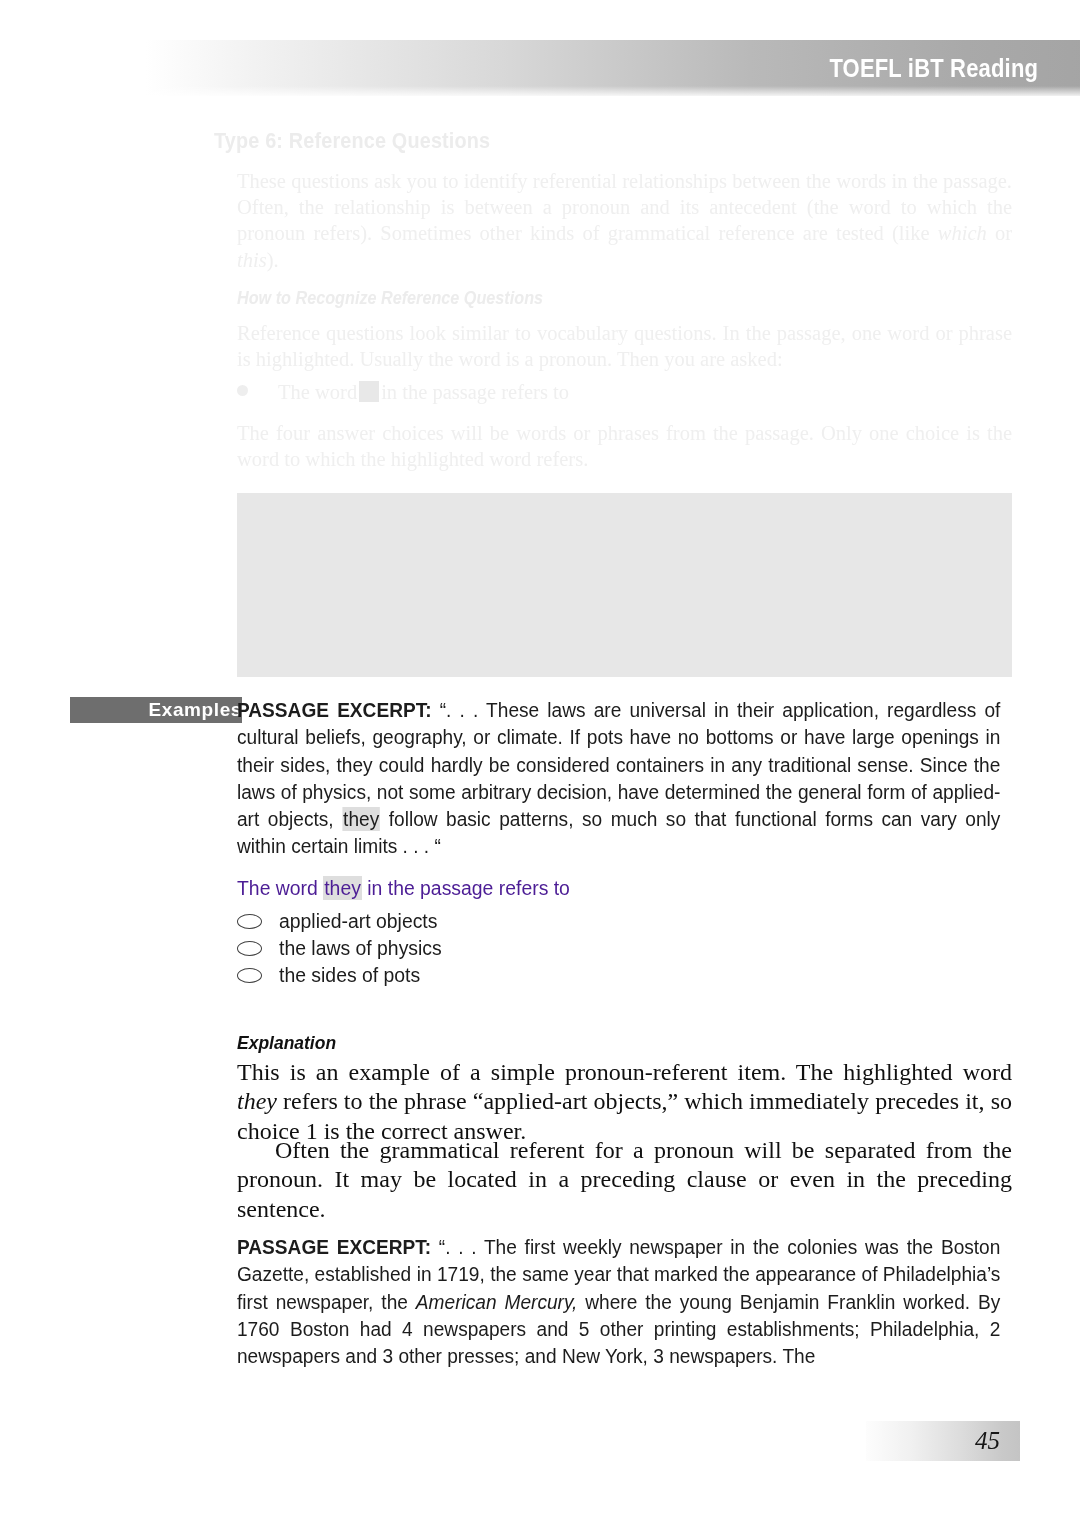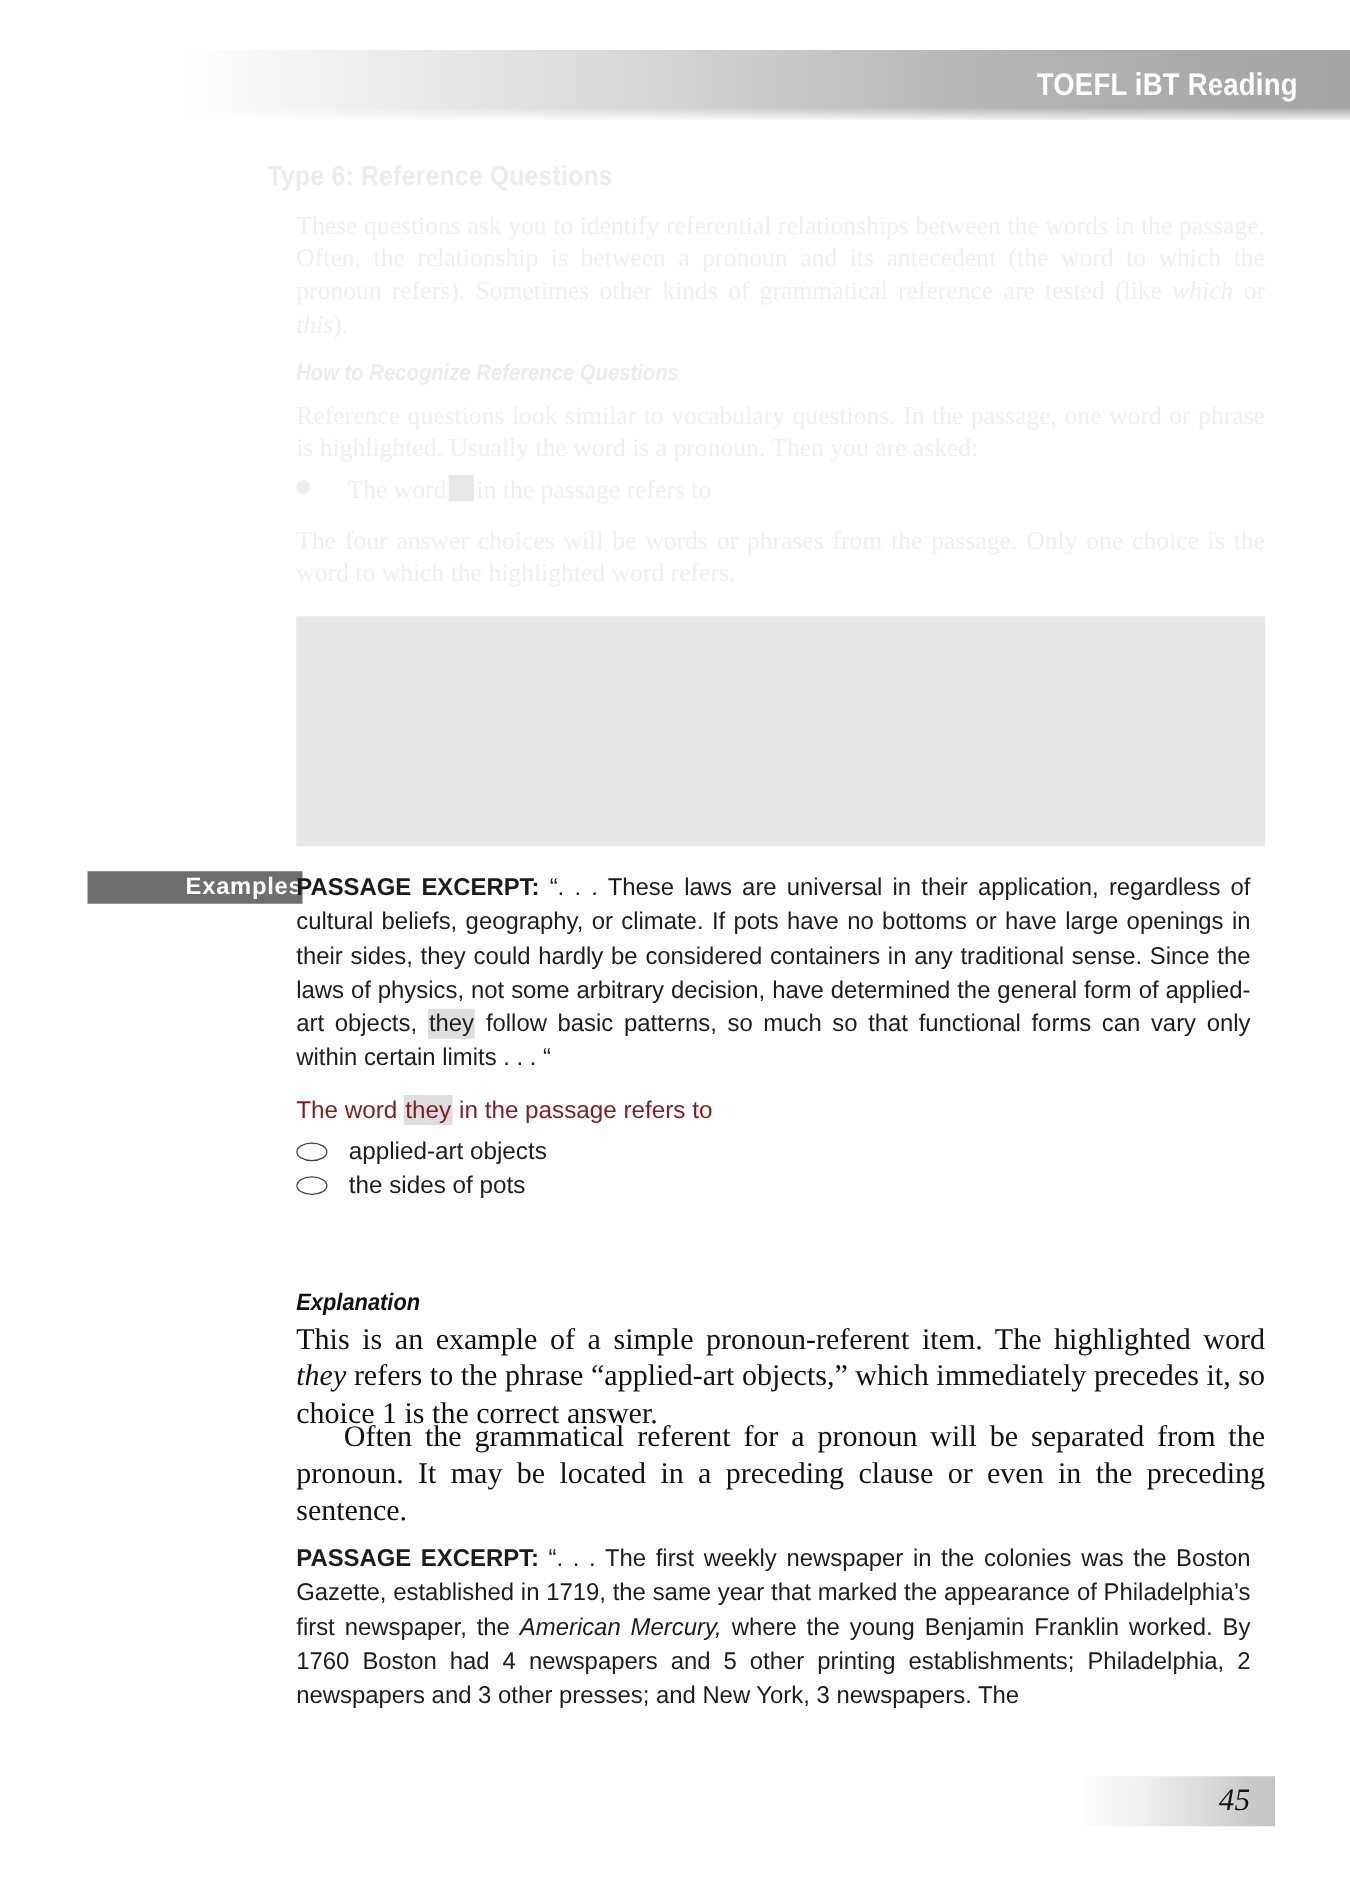--- a/index.html
+++ b/index.html
@@ -171,21 +171,21 @@
   .passage b { font-weight: bold; }
   .hl {
     background: #dedede;
     padding: 1px 1px;
   }
   .ital { font-style: italic; }
 
   .question-line {
     font-size: 19.4px;
     line-height: 27px;
-    color: #7f1d1d;
+    color: #4c1d95;
   }
 
   .choices {
     list-style: none;
     margin: 0;
     padding: 0;
   }
   .choice {
     display: flex;
     align-items: center;
@@ -278,20 +278,24 @@
   <span>The word </span><span class="hl">they</span><span> in the passage refers to</span>
 </div>
 
 <ul class="blk choices" style="top:908px;">
   <li class="choice">
     <span class="radio-oval"></span>
     <span>applied-art objects</span>
   </li>
   <li class="choice">
     <span class="radio-oval"></span>
+    <span>the laws of physics</span>
+  </li>
+  <li class="choice">
+    <span class="radio-oval"></span>
     <span>the sides of pots</span>
   </li>
 </ul>
 
 <div class="blk explanation-head" style="top:1032px;">Explanation</div>
 
 <div class="blk explanation-body" style="top:1058px;">
   <span>This is an example of a simple pronoun-referent item. The highlighted word </span><span class="ital">they</span><span> refers to the phrase “applied-art objects,” which immediately precedes it, so choice 1 is the correct answer.</span>
 </div>
 

